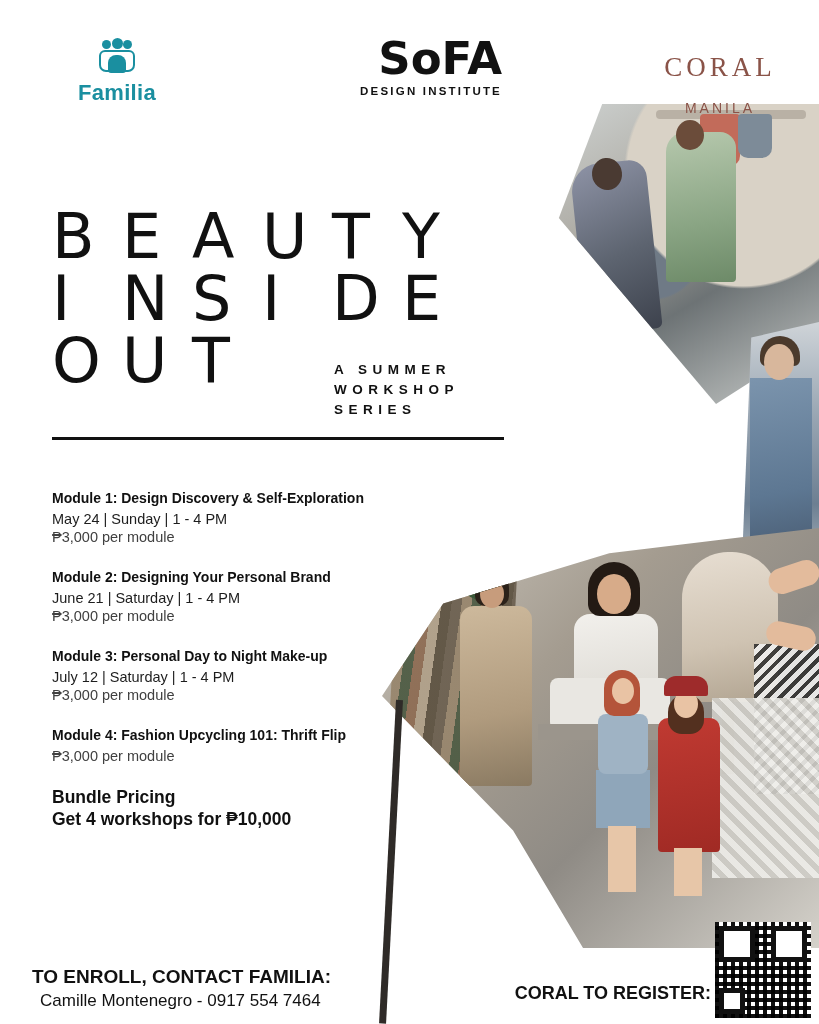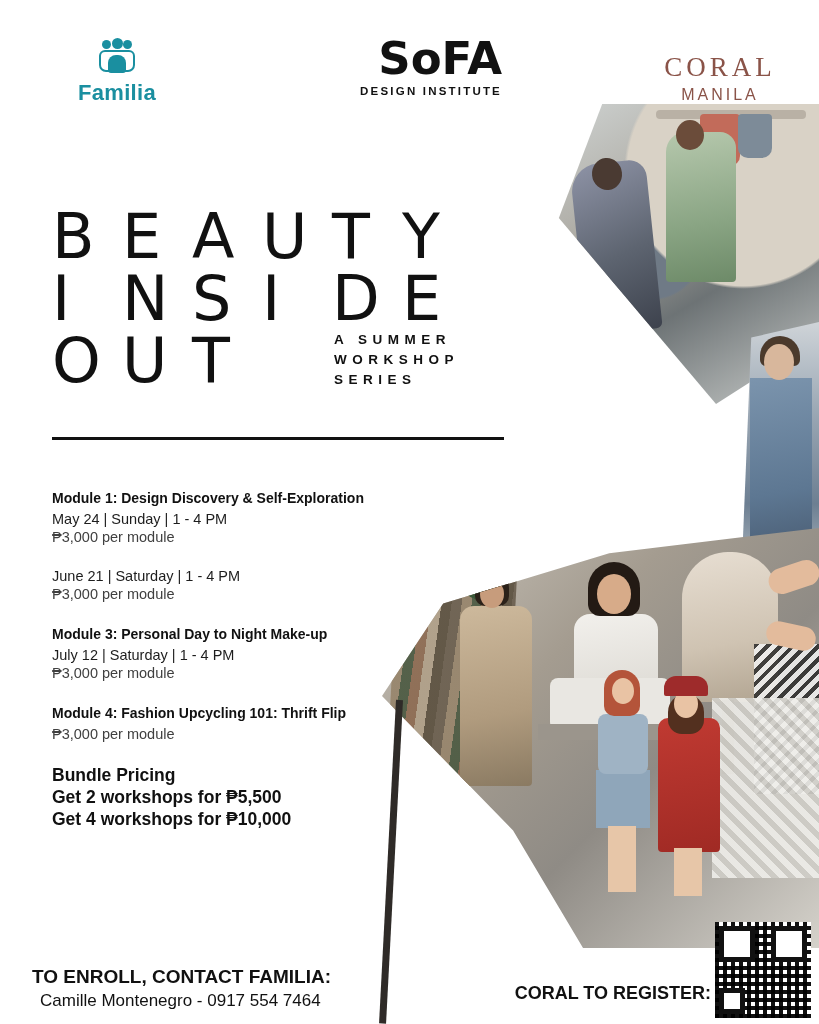--- a/index.html
+++ b/index.html
@@ -96,24 +96,24 @@
     text-align: center;
   }
   .coral-word {
     font-family: "Liberation Serif", serif;
     font-size: 27px;
     letter-spacing: 4px;
     color: #8a5348;
   }
   .coral-sub {
     font-family: "Liberation Sans", sans-serif;
-    font-size: 16px;
+    font-size: 14px;
     letter-spacing: 3px;
     color: #8a5348;
-    margin-top: 3px;
+    margin-top: 17px;
   }
 
   
   .collage { position: absolute; inset: 0; z-index: 5; }
 
   .photo {
     position: absolute;
     background-repeat: no-repeat;
     background-size: cover;
   }
@@ -281,21 +281,21 @@
     color: #111;
     letter-spacing: 0;
   }
   .title-line span { display: inline-block; }
   .tl1 span { width: 70px; }
   .tl2 span { width: 70px; }
   .tl3 { position: relative; }
   .tl3 span { width: 70px; }
   .title-kicker {
     position: absolute;
-    left: 282px; top: 124px;
+    left: 282px; top: 154px;
     font-family: "Liberation Sans", sans-serif;
     font-size: 13.5px;
     font-weight: 700;
     letter-spacing: 5.5px;
     line-height: 20px;
     color: #111;
   }
   .rule {
     position: absolute;
     left: 52px; top: 437px;
@@ -508,36 +508,36 @@
   </div>
   <div class="rule"></div>
 
   <div class="modules">
     <div class="module">
       <h3>Module 1: Design Discovery &amp; Self-Exploration</h3>
       <div class="meta">May 24 | Sunday | 1 - 4 PM</div>
       <div class="price">₱3,000 per module</div>
     </div>
     <div class="module">
+      <h3>Module 2: Designing Your Personal Brand</h3>
       <div class="meta">June 21 | Saturday | 1 - 4 PM</div>
       <div class="price">₱3,000 per module</div>
     </div>
     <div class="module">
       <h3>Module 3: Personal Day to Night Make-up</h3>
       <div class="meta">July 12 | Saturday | 1 - 4 PM</div>
       <div class="price">₱3,000 per module</div>
     </div>
     <div class="module">
       <h3>Module 4: Fashion Upcycling 101: Thrift Flip</h3>
       <div class="price">₱3,000 per module</div>
     </div>
 
     <div class="bundle">
       <div>Bundle Pricing</div>
-      <div>Get 2 workshops for ₱5,500</div>
       <div>Get 4 workshops for ₱10,000</div>
     </div>
   </div>
 
   <div class="enroll">
     <div class="l1">TO ENROLL, CONTACT FAMILIA:</div>
     <div class="l2">Camille Montenegro  - 0917 554 7464</div>
   </div>
 
   <div class="scan">CORAL TO REGISTER:</div>

